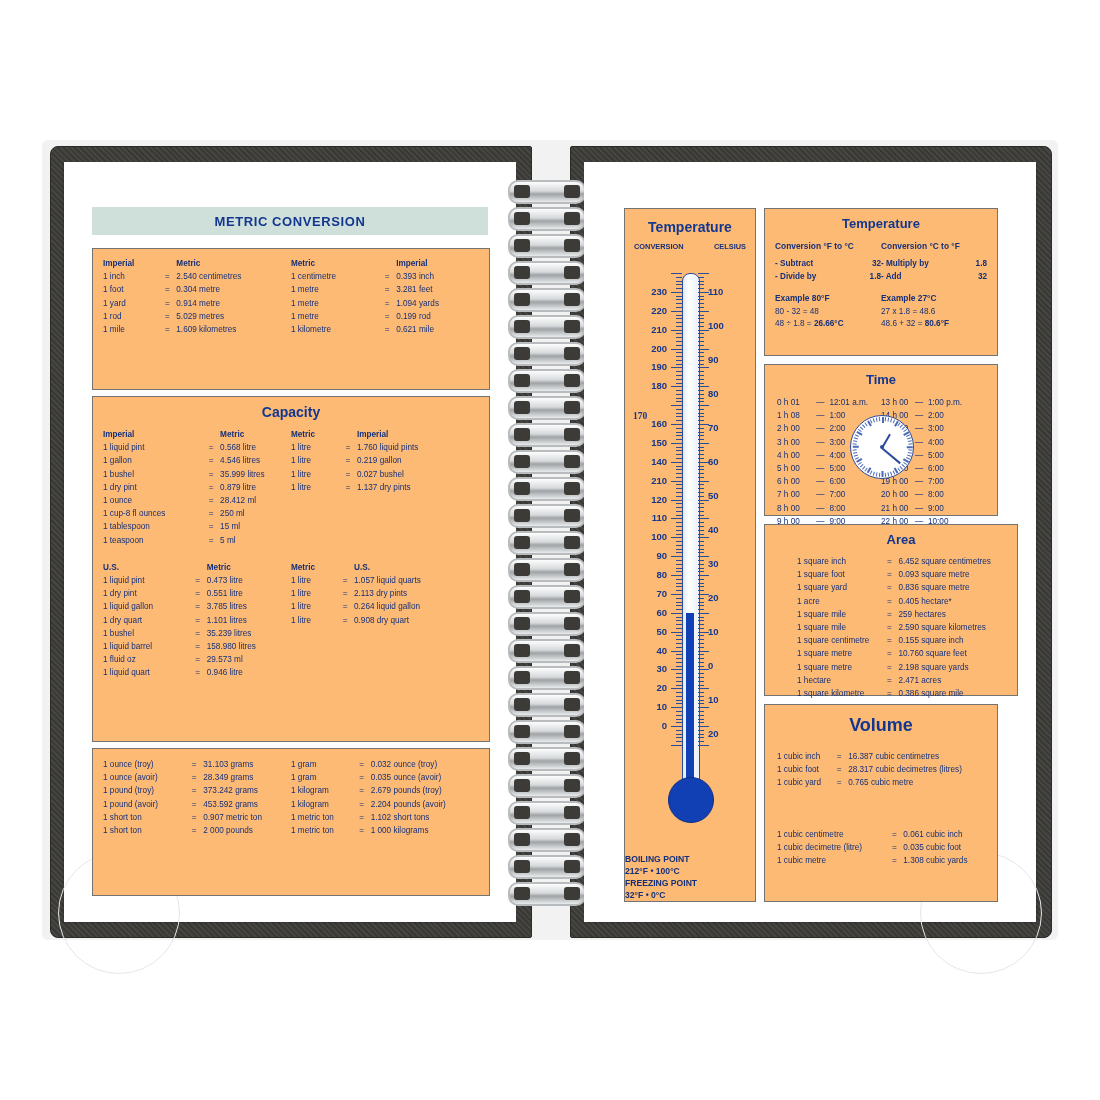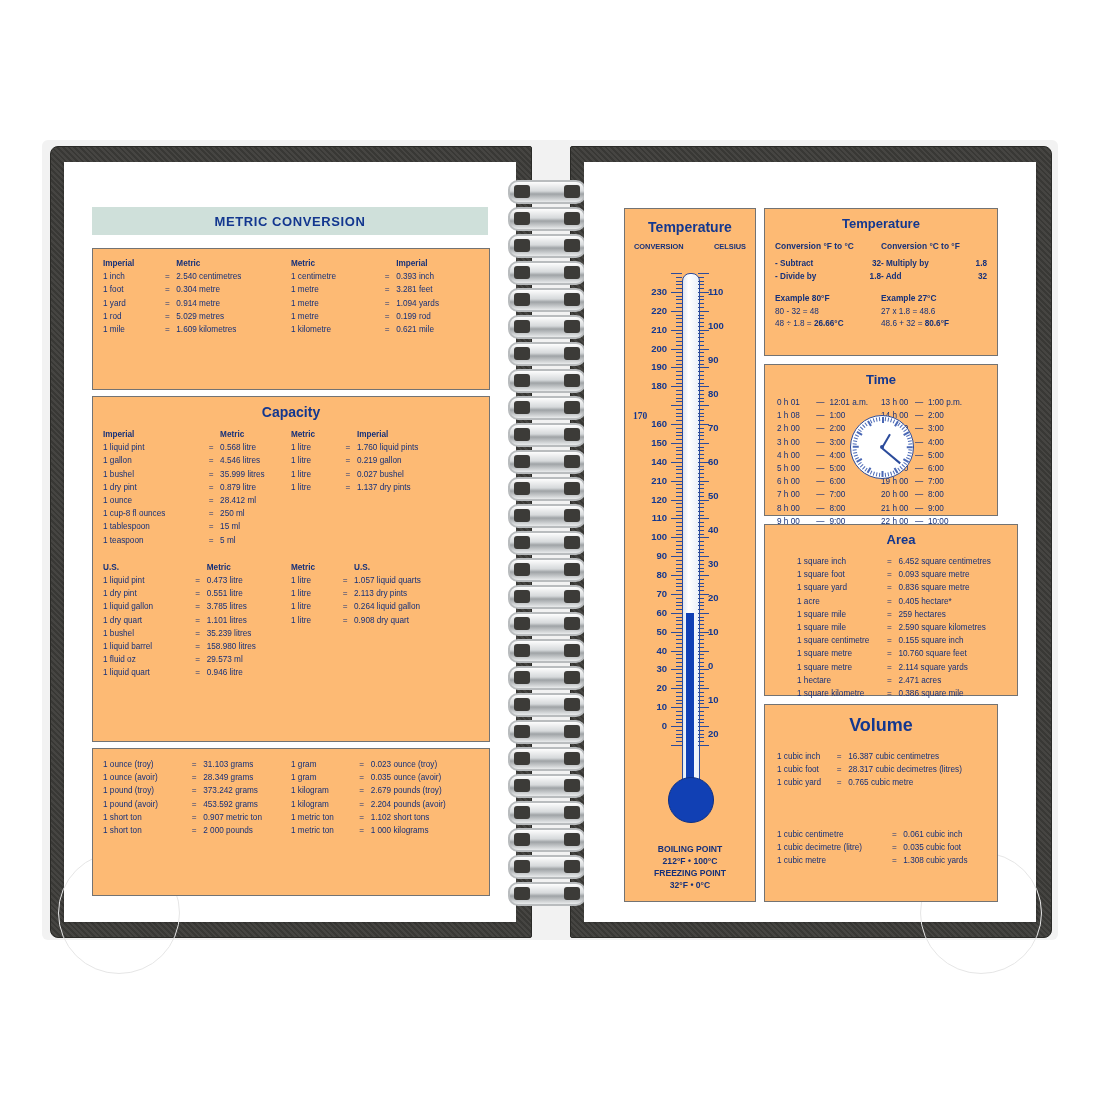--- a/index.html
+++ b/index.html
@@ -366,21 +366,21 @@
                 </tr>
               </tbody>
             </table>
           </div>
         <div>
             <table>
               <tbody>
                 <tr>
                   <td>1 gram</td>
                   <td class="eq">=</td>
-                  <td>0.023 ounce (troy)</td>
+                  <td>0.032 ounce (troy)</td>
                 </tr>
                 <tr>
                   <td>1 gram</td>
                   <td class="eq">=</td>
                   <td>0.035 ounce (avoir)</td>
                 </tr>
                 <tr>
                   <td>1 kilogram</td>
                   <td class="eq">=</td>
                   <td>2.679 pounds (troy)</td>
@@ -734,21 +734,21 @@
           <div class="tlabel" style="left: 83px; top: 188.8px; width: 34px; text-align: left;">60</div>
           <div class="tlabel" style="left: 83px; top: 222.784px; width: 34px; text-align: left;">50</div>
           <div class="tlabel" style="left: 83px; top: 256.768px; width: 34px; text-align: left;">40</div>
           <div class="tlabel" style="left: 83px; top: 290.752px; width: 34px; text-align: left;">30</div>
           <div class="tlabel" style="left: 83px; top: 324.736px; width: 34px; text-align: left;">20</div>
           <div class="tlabel" style="left: 83px; top: 358.72px; width: 34px; text-align: left;">10</div>
           <div class="tlabel" style="left: 83px; top: 392.704px; width: 34px; text-align: left;">0</div>
           <div class="tlabel" style="left: 83px; top: 426.688px; width: 34px; text-align: left;">10</div>
           <div class="tlabel" style="left: 83px; top: 460.672px; width: 34px; text-align: left;">20</div>
         </div>
-      <div style="position:absolute;left:0;bottom:10px;width:100%;text-align:center;">
+      <div style="position:absolute;left:0;bottom:0;width:100%;text-align:left;">
         <div class="note" style="font-size:8.6px;line-height:12px;">BOILING POINT</div>
         <div class="note" style="font-size:8.6px;line-height:12px;">212°F • 100°C</div>
         <div class="note" style="font-size:8.6px;line-height:12px;">FREEZING POINT</div>
         <div class="note" style="font-size:8.6px;line-height:12px;">32°F • 0°C</div>
       </div>
     </div>
 
     <div class="box" style="left:180px;top:46px;width:232px;height:146px;">
       <div class="box-title" style="font-size:13px;margin-top:7px;">Temperature</div>
       <div class="two-col" style="padding:10px 10px 0 10px;">
@@ -1042,21 +1042,21 @@
                 <td>0.155 square inch</td>
               </tr>
               <tr>
                 <td>1 square metre</td>
                 <td class="eq">=</td>
                 <td>10.760 square feet</td>
               </tr>
               <tr>
                 <td>1 square metre</td>
                 <td class="eq">=</td>
-                <td>2.114 square yards</td>
+                <td>2.198 square yards</td>
               </tr>
               <tr>
                 <td>1 hectare</td>
                 <td class="eq">=</td>
                 <td>2.471 acres</td>
               </tr>
               <tr>
                 <td>1 square kilometre</td>
                 <td class="eq">=</td>
                 <td>0.386 square mile</td>

